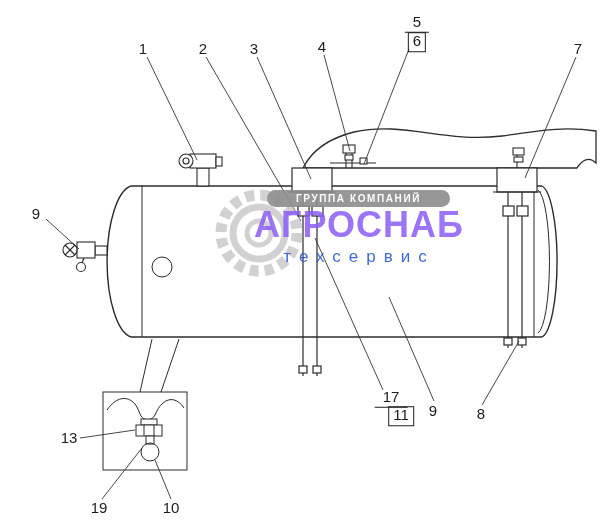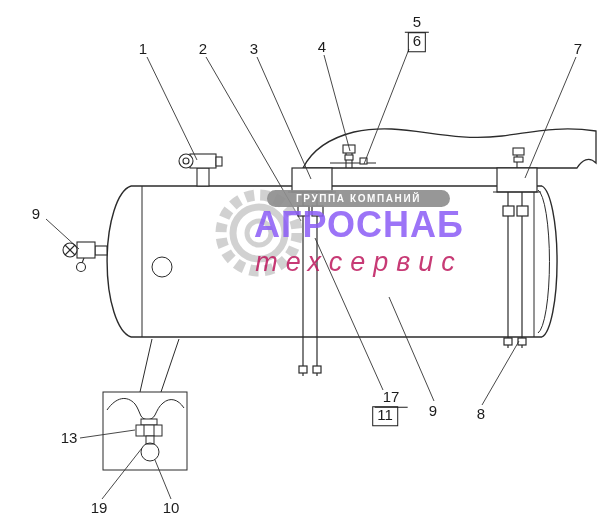--- a/index.html
+++ b/index.html
@@ -20,21 +20,21 @@
     left:267px;top:190px;width:183px;height:17px;background:#8f8f8f;border-radius:9px;
     color:#fcfcfc;font-size:10px;font-weight:bold;letter-spacing:1.6px;
     text-align:center;line-height:17px;opacity:.92;
   }
   .wm-name{
     left:238px;top:204px;width:242px;text-align:center;
     font-size:36px;font-weight:bold;color:#8b5cf6;opacity:.85;letter-spacing:1px;
   }
   .wm-sub{
     left:238px;top:247px;width:242px;text-align:center;
-    font-size:27px;color:#be185d;opacity:.85;letter-spacing:8px;font-style:italic;
+    font-size:17px;color:#1d4ed8;opacity:.85;letter-spacing:8px;
   }
 </style>
 </head>
 <body>
 
 <div class="stage">
 
   <svg width="600" height="528" viewBox="0 0 600 528">
 
     <g fill="#ffffff" stroke="#2b2b2b" stroke-width="1.3">
@@ -146,20 +146,20 @@
 
   <span class="callout" style="left:143px;top:49px">1</span>
   <span class="callout" style="left:203px;top:49px">2</span>
   <span class="callout" style="left:254px;top:49px">3</span>
   <span class="callout" style="left:322px;top:47px">4</span>
   <span class="callout underlined" style="left:417px;top:23px">5</span>
   <span class="callout boxed" style="left:417px;top:42px">6</span>
   <span class="callout" style="left:578px;top:49px">7</span>
   <span class="callout" style="left:36px;top:214px">9</span>
   <span class="callout underlined" style="left:391px;top:398px">17</span>
-  <span class="callout boxed" style="left:385px;top:416px">11</span>
+  <span class="callout boxed" style="left:401px;top:416px">11</span>
   <span class="callout" style="left:433px;top:411px">9</span>
   <span class="callout" style="left:481px;top:414px">8</span>
   <span class="callout" style="left:69px;top:438px">13</span>
   <span class="callout" style="left:99px;top:508px">19</span>
   <span class="callout" style="left:171px;top:508px">10</span>
 
 </div>
 
 </body></html>

